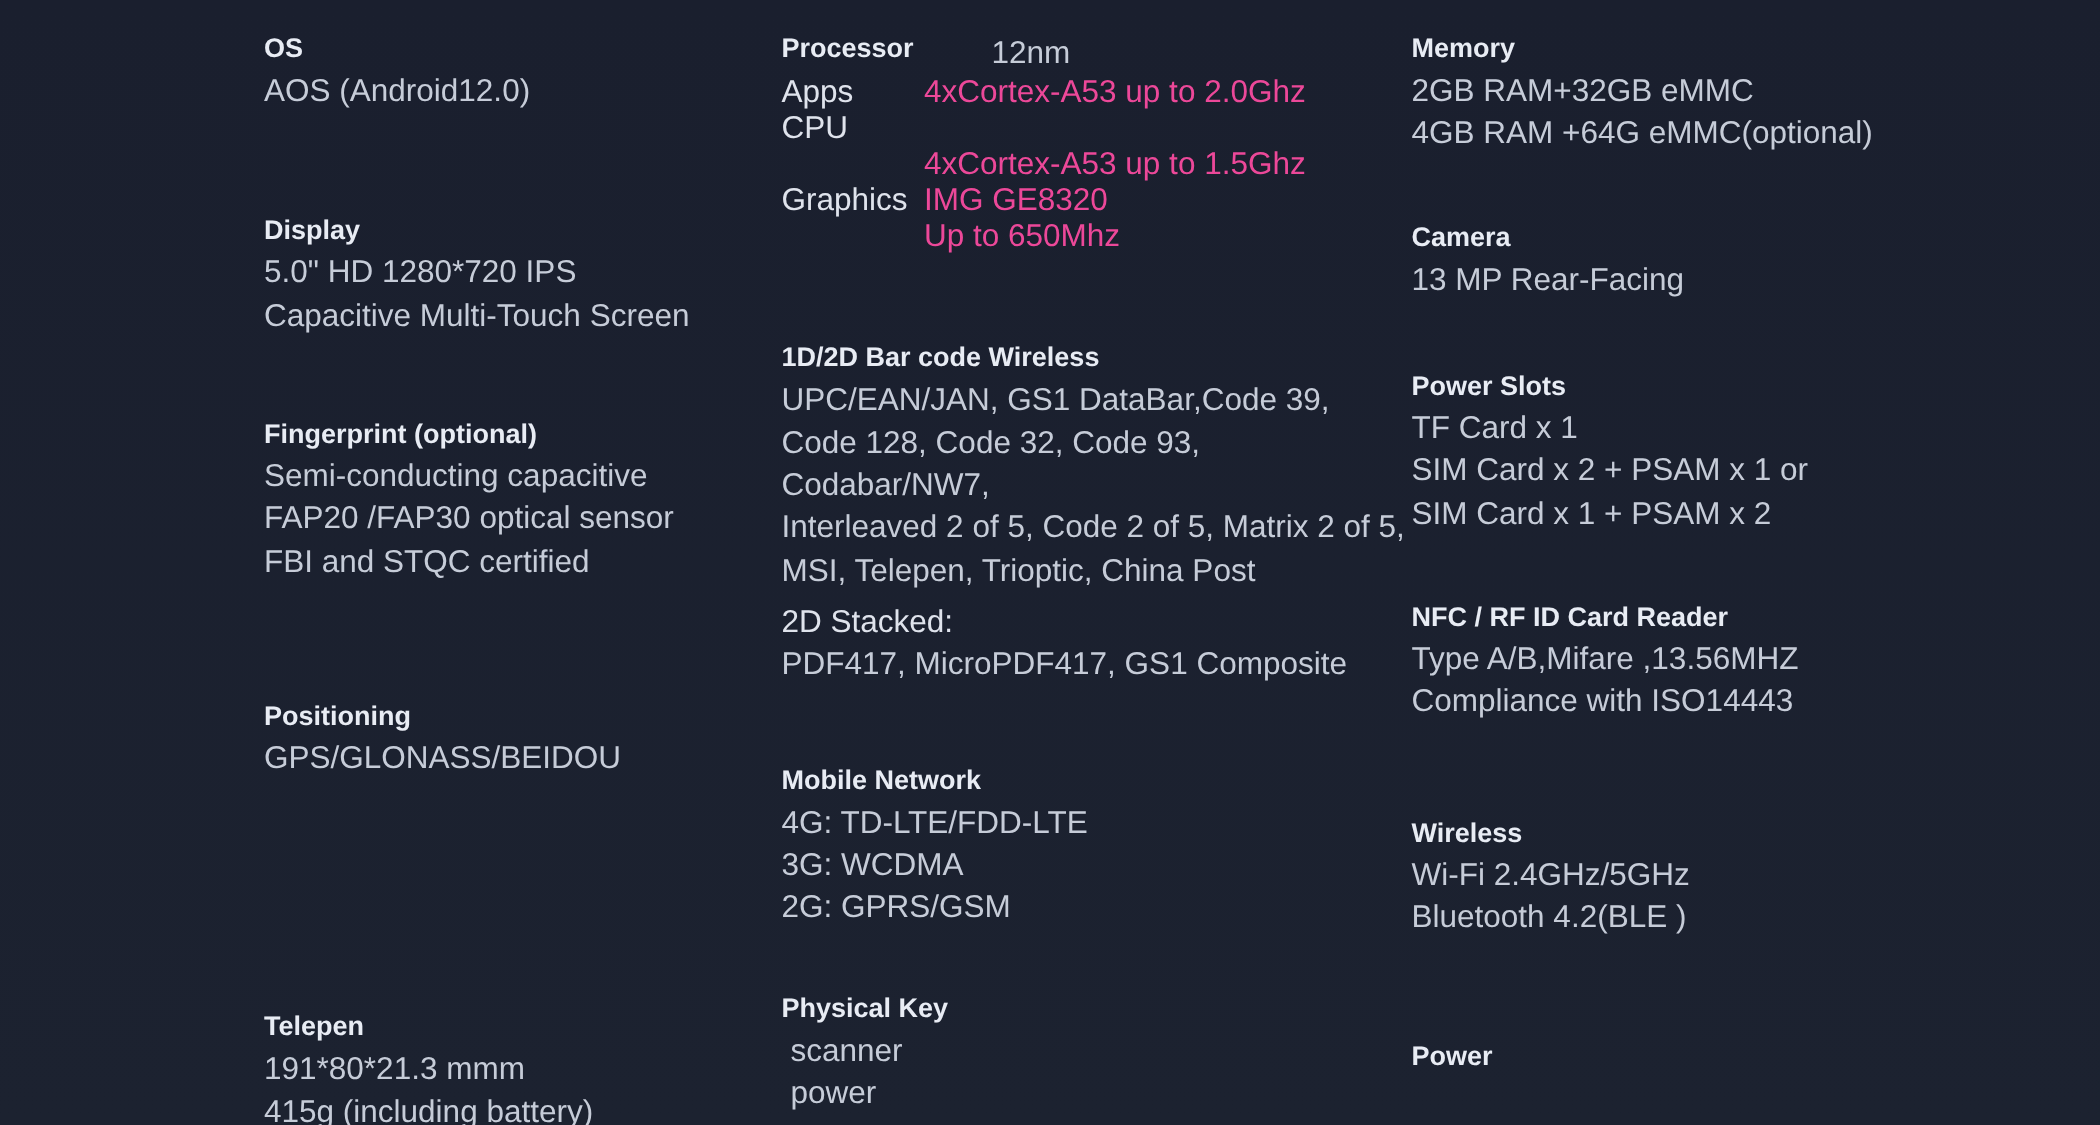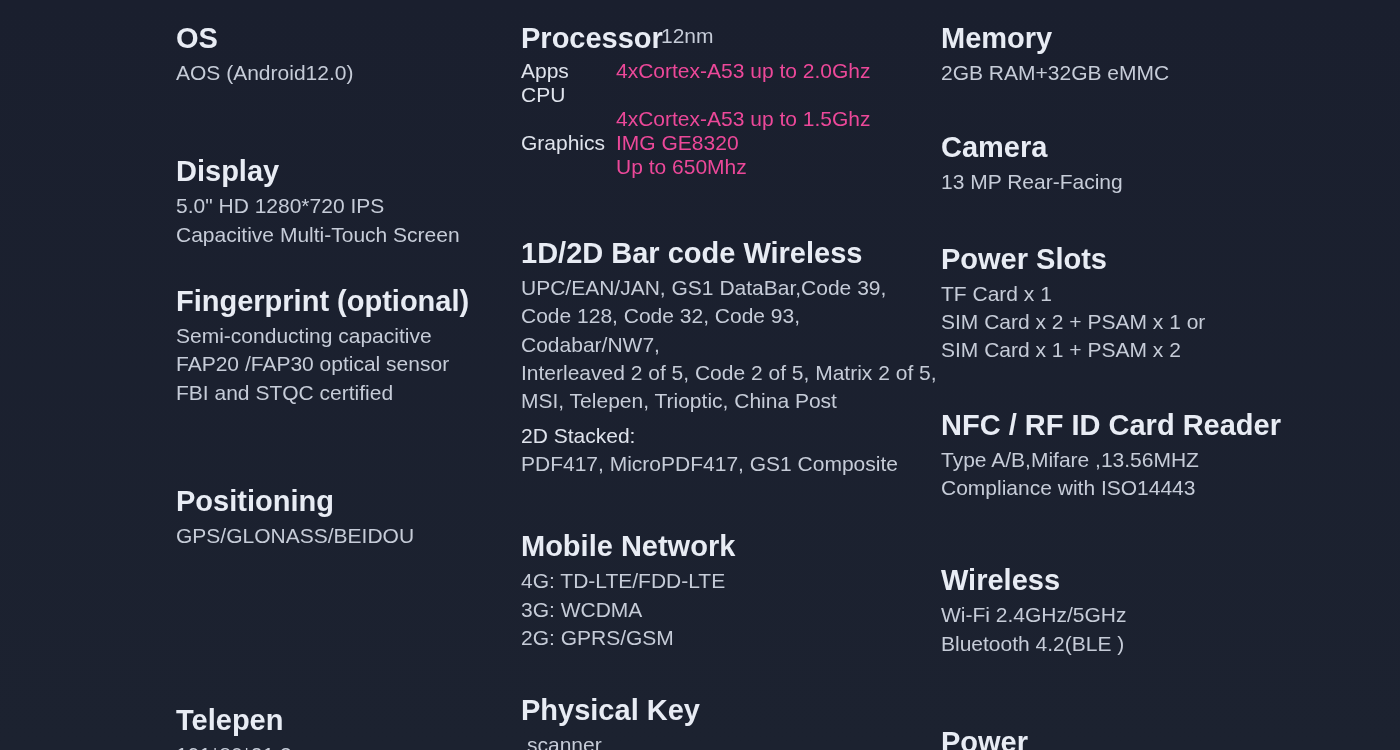--- a/index.html
+++ b/index.html
@@ -9,21 +9,21 @@
       font-family: Arial, Helvetica, sans-serif;
       color:#d8dce4;
       padding:22px 0 0 0;
     }
     .cols { display:flex; }
     .col { display:flex; flex-direction:column; }
     .c1 { width:345px; margin-left:176px; }
     .c2 { width:420px; }
     .c3 { width:400px; }
     .section { margin-bottom:28px; }
-    .title { font-size:29px; font-weight:600; color:#e8ecf4; margin-bottom:4px; }
+    .title { font-size:18px; font-weight:600; color:#e8ecf4; margin-bottom:4px; }
     .line  { font-size:21px; color:#c6ccd8; line-height:1.35; }
     .proc-row { display:flex; }
     .proc-k { font-size:21px; color:#dfe3ec; font-weight:500; width:95px; flex-shrink:0; }
     .proc-v { font-size:21px; color:#ec4899; }
     .proc-sub { margin-left:95px; }
   </style>
 </head>
 <body>
 
 <div class="cols">
@@ -31,21 +31,21 @@
   <div class="col c1">
     <div class="section">
       <div class="title">OS</div>
       <div class="line">AOS (Android12.0)</div>
     </div>
     <div class="section" style="margin-top:40px">
       <div class="title">Display</div>
       <div class="line">5.0" HD 1280*720 IPS</div>
       <div class="line">Capacitive Multi-Touch Screen</div>
     </div>
-    <div class="section" style="margin-top:8px">
+    <div class="section" style="margin-top:26px">
       <div class="title">Fingerprint (optional)</div>
       <div class="line">Semi-conducting capacitive</div>
       <div class="line">FAP20 /FAP30 optical  sensor</div>
       <div class="line">FBI and STQC certified</div>
     </div>
     <div class="section" style="margin-top:50px">
       <div class="title">Positioning</div>
       <div class="line">GPS/GLONASS/BEIDOU</div>
     </div>
     <div class="section" style="margin-top:126px">
@@ -97,20 +97,21 @@
       <div class="line" style="margin-left:6px">power</div>
 
     </div>
 
   </div>
 
   <div class="col c3">
     <div class="section">
       <div class="title">Memory</div>
       <div class="line">2GB RAM+32GB eMMC</div>
+      <div class="line">4GB RAM +64G eMMC(optional)</div>
     </div>
     <div class="section" style="margin-top:16px">
       <div class="title">Camera</div>
       <div class="line">13 MP Rear-Facing</div>
     </div>
     <div class="section" style="margin-top:18px">
       <div class="title">Power Slots</div>
       <div class="line">TF Card x 1</div>
       <div class="line">SIM Card x 2 + PSAM x 1 or</div>
       <div class="line">SIM Card x 1 + PSAM x 2</div>

